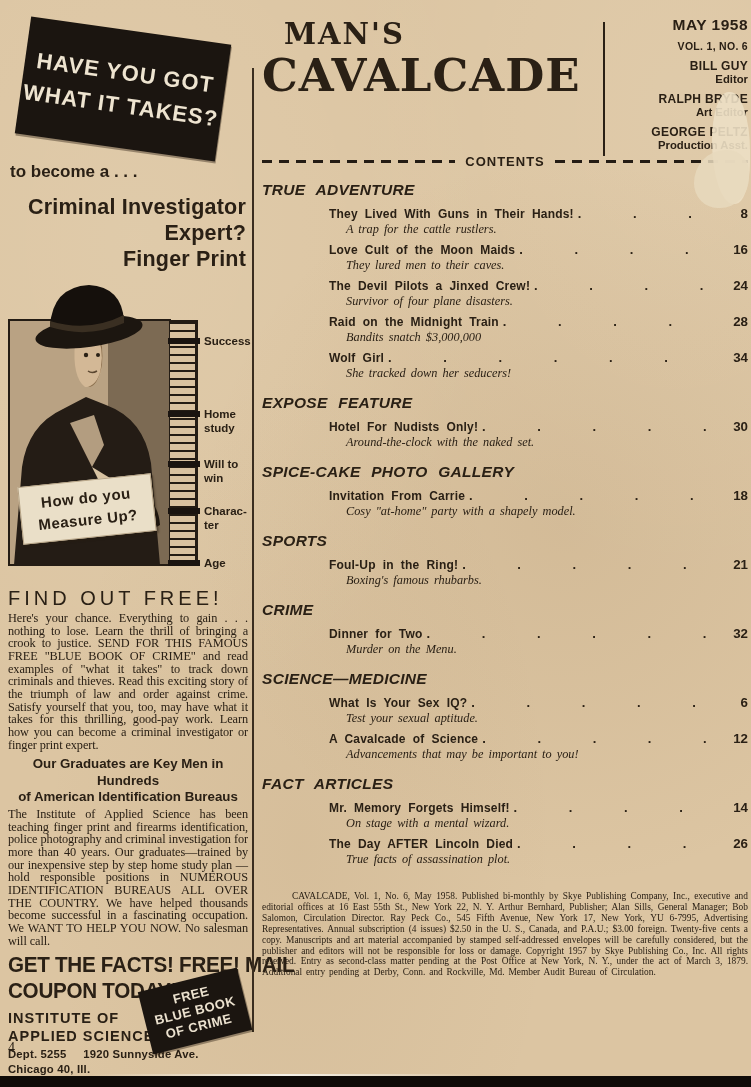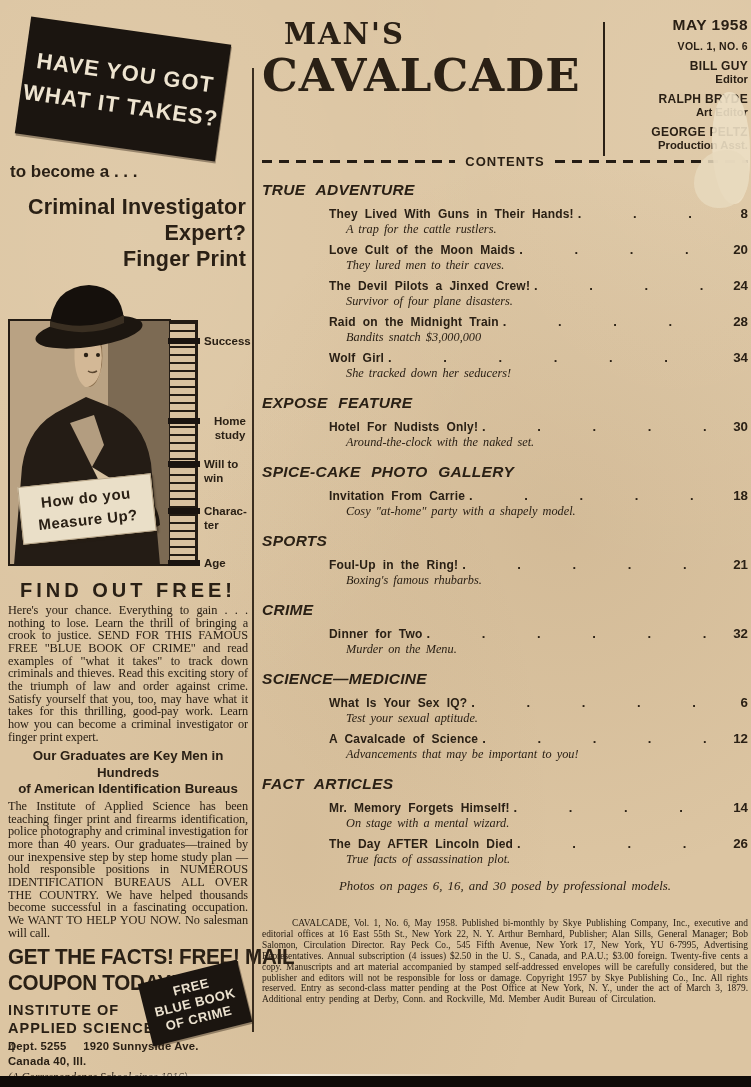--- a/index.html
+++ b/index.html
@@ -31,29 +31,29 @@
     letter-spacing:.2px;margin-top:1px;}
   .photo-wrap{position:relative;width:240px;height:292px;margin-top:3px;}
   .photo-wrap svg{position:absolute;left:0;top:0;}
   .ruler{position:absolute;left:162px;top:45px;width:28px;height:245px;
     background:repeating-linear-gradient(to bottom,#241c14 0 2.5px,#d9c2a0 2.5px 8px);
     border-right:3px solid #241c14;border-top:2px solid #241c14;box-sizing:border-box;}
   .scale-labels{position:absolute;left:196px;top:45px;width:52px;height:245px;}
   .scale-label{position:absolute;left:0;font-weight:bold;font-size:11.5px;line-height:1.2;width:52px;}
   .scale-label::before{content:"";position:absolute;left:-36px;top:3px;width:32px;height:6px;background:#1a1410;}
   .scale-label:nth-child(1){top:15px;}
-  .scale-label:nth-child(2){top:95px;text-align:center;}
+  .scale-label:nth-child(2){top:88px;}
   .scale-label:nth-child(3){top:138px;}
   .scale-label:nth-child(4){top:185px;}
   .scale-label:nth-child(5){top:237px;}
   .measure-card{position:absolute;left:12px;top:205px;width:132px;height:56px;background:#eadfc8;
     transform:rotate(-6deg);display:flex;flex-direction:column;align-items:center;justify-content:center;
     box-shadow:2px 2px 2px rgba(40,28,15,.45);border:1px solid #b5a284;}
   .measure-card div{font-weight:bold;font-size:15px;line-height:1.45;letter-spacing:.5px;}
-  .findout-h{font-weight:bold;font-size:20px;letter-spacing:4px;text-align:center;margin:12px 0 2px 0;white-space:nowrap;}
+  .findout-h{font-weight:normal;font-size:20px;letter-spacing:4px;margin:20px 0 2px 0;white-space:nowrap;}
   .ad-body{font-family:"Liberation Serif",serif;font-size:12.3px;line-height:1.03;text-align:justify;
     letter-spacing:-0.1px;}
   .grad-head{font-weight:bold;font-size:13.3px;text-align:center;line-height:1.25;margin:5px 0 2px 0;}
   .cta-wrap{position:relative;}
   .cta{font-weight:bold;font-size:21.5px;line-height:1.2;letter-spacing:-0.3px;transform:scaleX(.96);
     transform-origin:left;margin-top:6px;white-space:nowrap;}
   .free-badge{position:absolute;right:2px;top:26px;width:102px;height:64px;background:#1b1510;
     transform:rotate(-14deg);display:flex;flex-direction:column;align-items:center;justify-content:center;
     z-index:3;box-shadow:1px 2px 0 rgba(40,28,15,.4);}
   .free-badge div{color:#ece2cf;font-weight:bold;font-size:13px;line-height:1.25;letter-spacing:.5px;white-space:nowrap;}
@@ -167,21 +167,21 @@
       <div>OF CRIME</div>
     </div>
     <div class="inst-name">
       <div>INSTITUTE OF</div>
       <div>APPLIED SCIENCE</div>
     </div>
     <div class="inst-line">
       <span>Dept. 5255</span>&nbsp;&nbsp;&nbsp;&nbsp;
       <span>1920 Sunnyside Ave.</span>
     </div>
-    <div class="inst-line">Canada 40, Ill.</div>
+    <div class="inst-line">Chicago 40, Ill.</div>
     <div class="inst-note">(A Correspondence School since 1916)</div>
   </div>
 
   <div class="coupon">
     <div class="coupon-name">INSTITUTE OF APPLIED SCIENCE</div>
 
   </div>
 </div>
 
 <div class="folio">4</div>
@@ -228,21 +228,21 @@
             <span class="toc-title">They Lived With Guns in Their Hands!</span>
             <span class="toc-dots"></span>
             <span class="toc-page">8</span>
           </div>
           <div class="toc-subtitle">A trap for the cattle rustlers.</div>
         </div>
         <div class="toc-item">
           <div class="toc-title-row">
             <span class="toc-title">Love Cult of the Moon Maids</span>
             <span class="toc-dots"></span>
-            <span class="toc-page">20</span>
+            <span class="toc-page">16</span>
           </div>
           <div class="toc-subtitle">They lured men to their caves.</div>
         </div>
         <div class="toc-item">
           <div class="toc-title-row">
             <span class="toc-title">The Devil Pilots a Jinxed Crew!</span>
             <span class="toc-dots"></span>
             <span class="toc-page">24</span>
           </div>
           <div class="toc-subtitle">Survivor of four plane disasters.</div>
@@ -341,20 +341,19 @@
           <div class="toc-title-row">
             <span class="toc-title">The Day AFTER Lincoln Died</span>
             <span class="toc-dots"></span>
             <span class="toc-page">26</span>
           </div>
           <div class="toc-subtitle">True facts of assassination plot.</div>
         </div>
       </section>
     </div>
 
-  <div class="photos-note">Photos on pages 6, 16, and 30 posed by professional models.</div>
   <div class="fine-print">CAVALCADE, Vol. 1, No. 6, May 1958. Published bi-monthly by Skye Publishing Company, Inc., executive and editorial offices at 16 East 55th St., New York 22, N. Y. Arthur Bernhard, Publisher; Alan Sills, General Manager; Bob Salomon, Circulation Director. Ray Peck Co., 545 Fifth Avenue, New York 17, New York, YU 6-7995, Advertising Representatives. Annual subscription (4 issues) $2.50 in the U. S., Canada, and P.A.U.; $3.00 foreign. Twenty-five cents a copy. Manuscripts and art material accompanied by stamped self-addressed envelopes will be carefully considered, but the publisher and editors will not be responsible for loss or damage. Copyright 1957 by Skye Publishing Co., Inc. All rights reserved. Entry as second-class matter pending at the Post Office at New York, N. Y., under the act of March 3, 1879. Additional entry pending at Derby, Conn. and Rockville, Md. Member Audit Bureau of Circulation.</div>
 </div>
 
 <div class="damage1"></div>
 <div class="damage2"></div>
 <div class="bottom-band"></div>
 <div class="col-divider"></div>
 
 </body></html>

